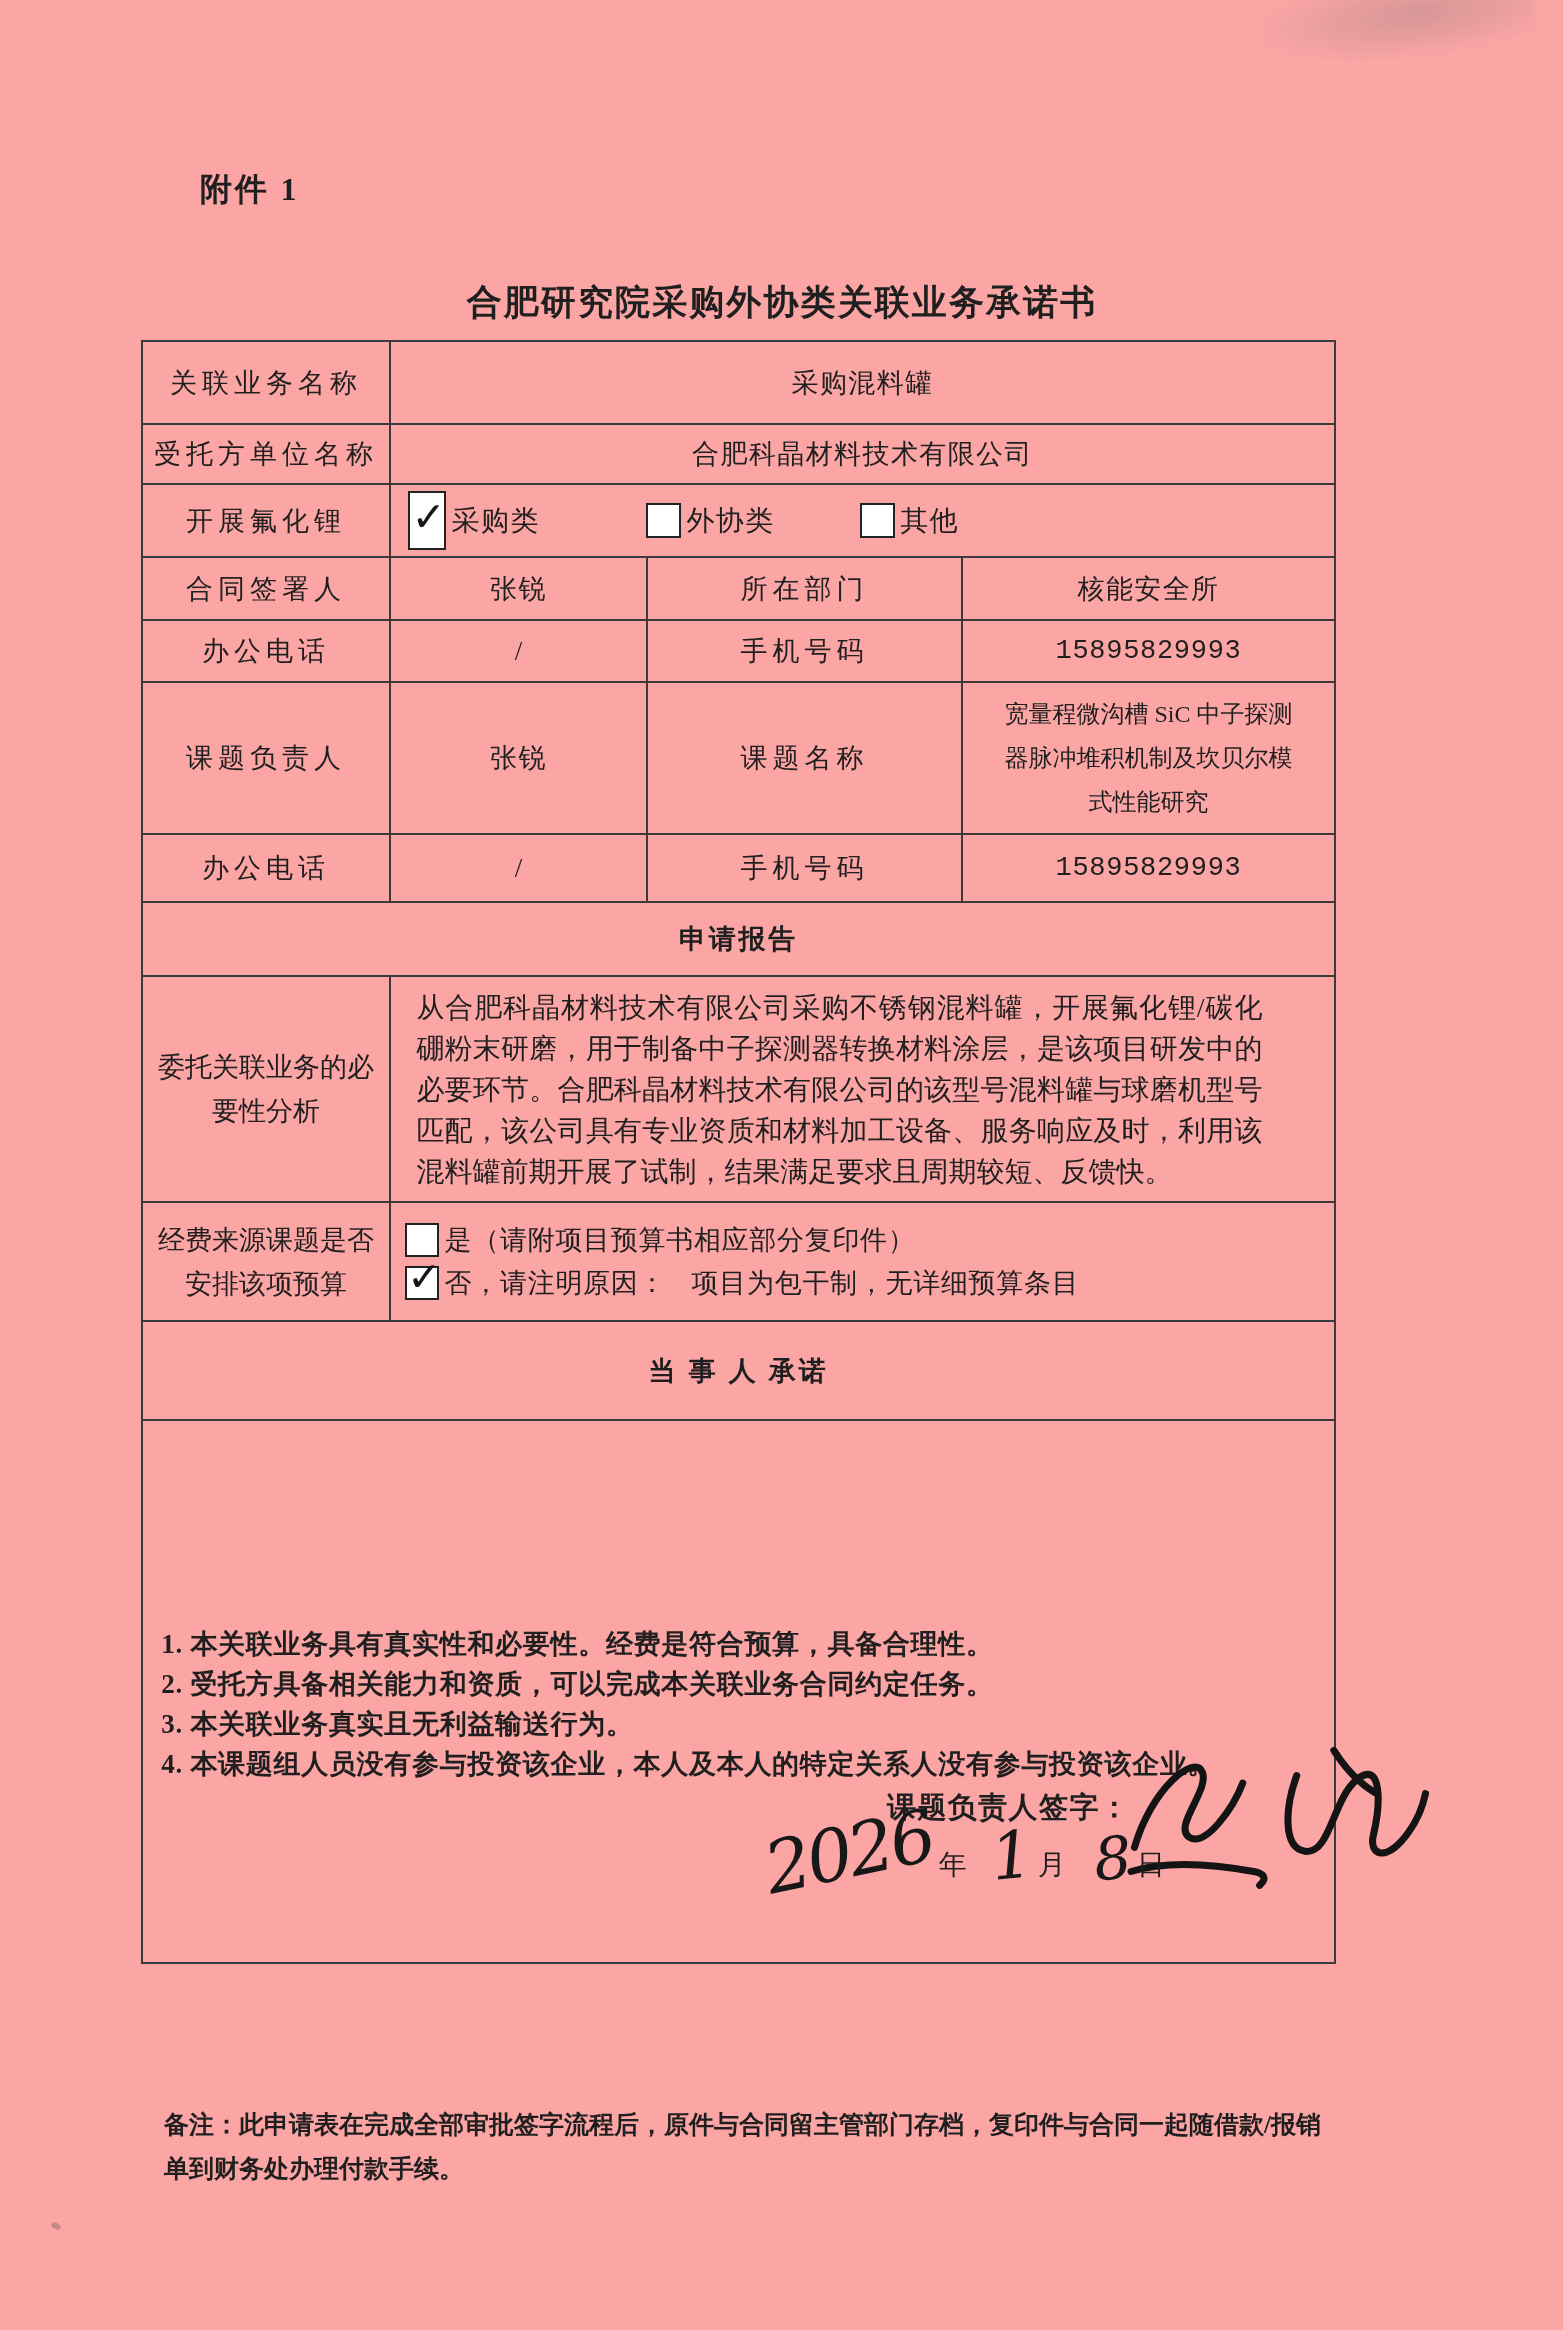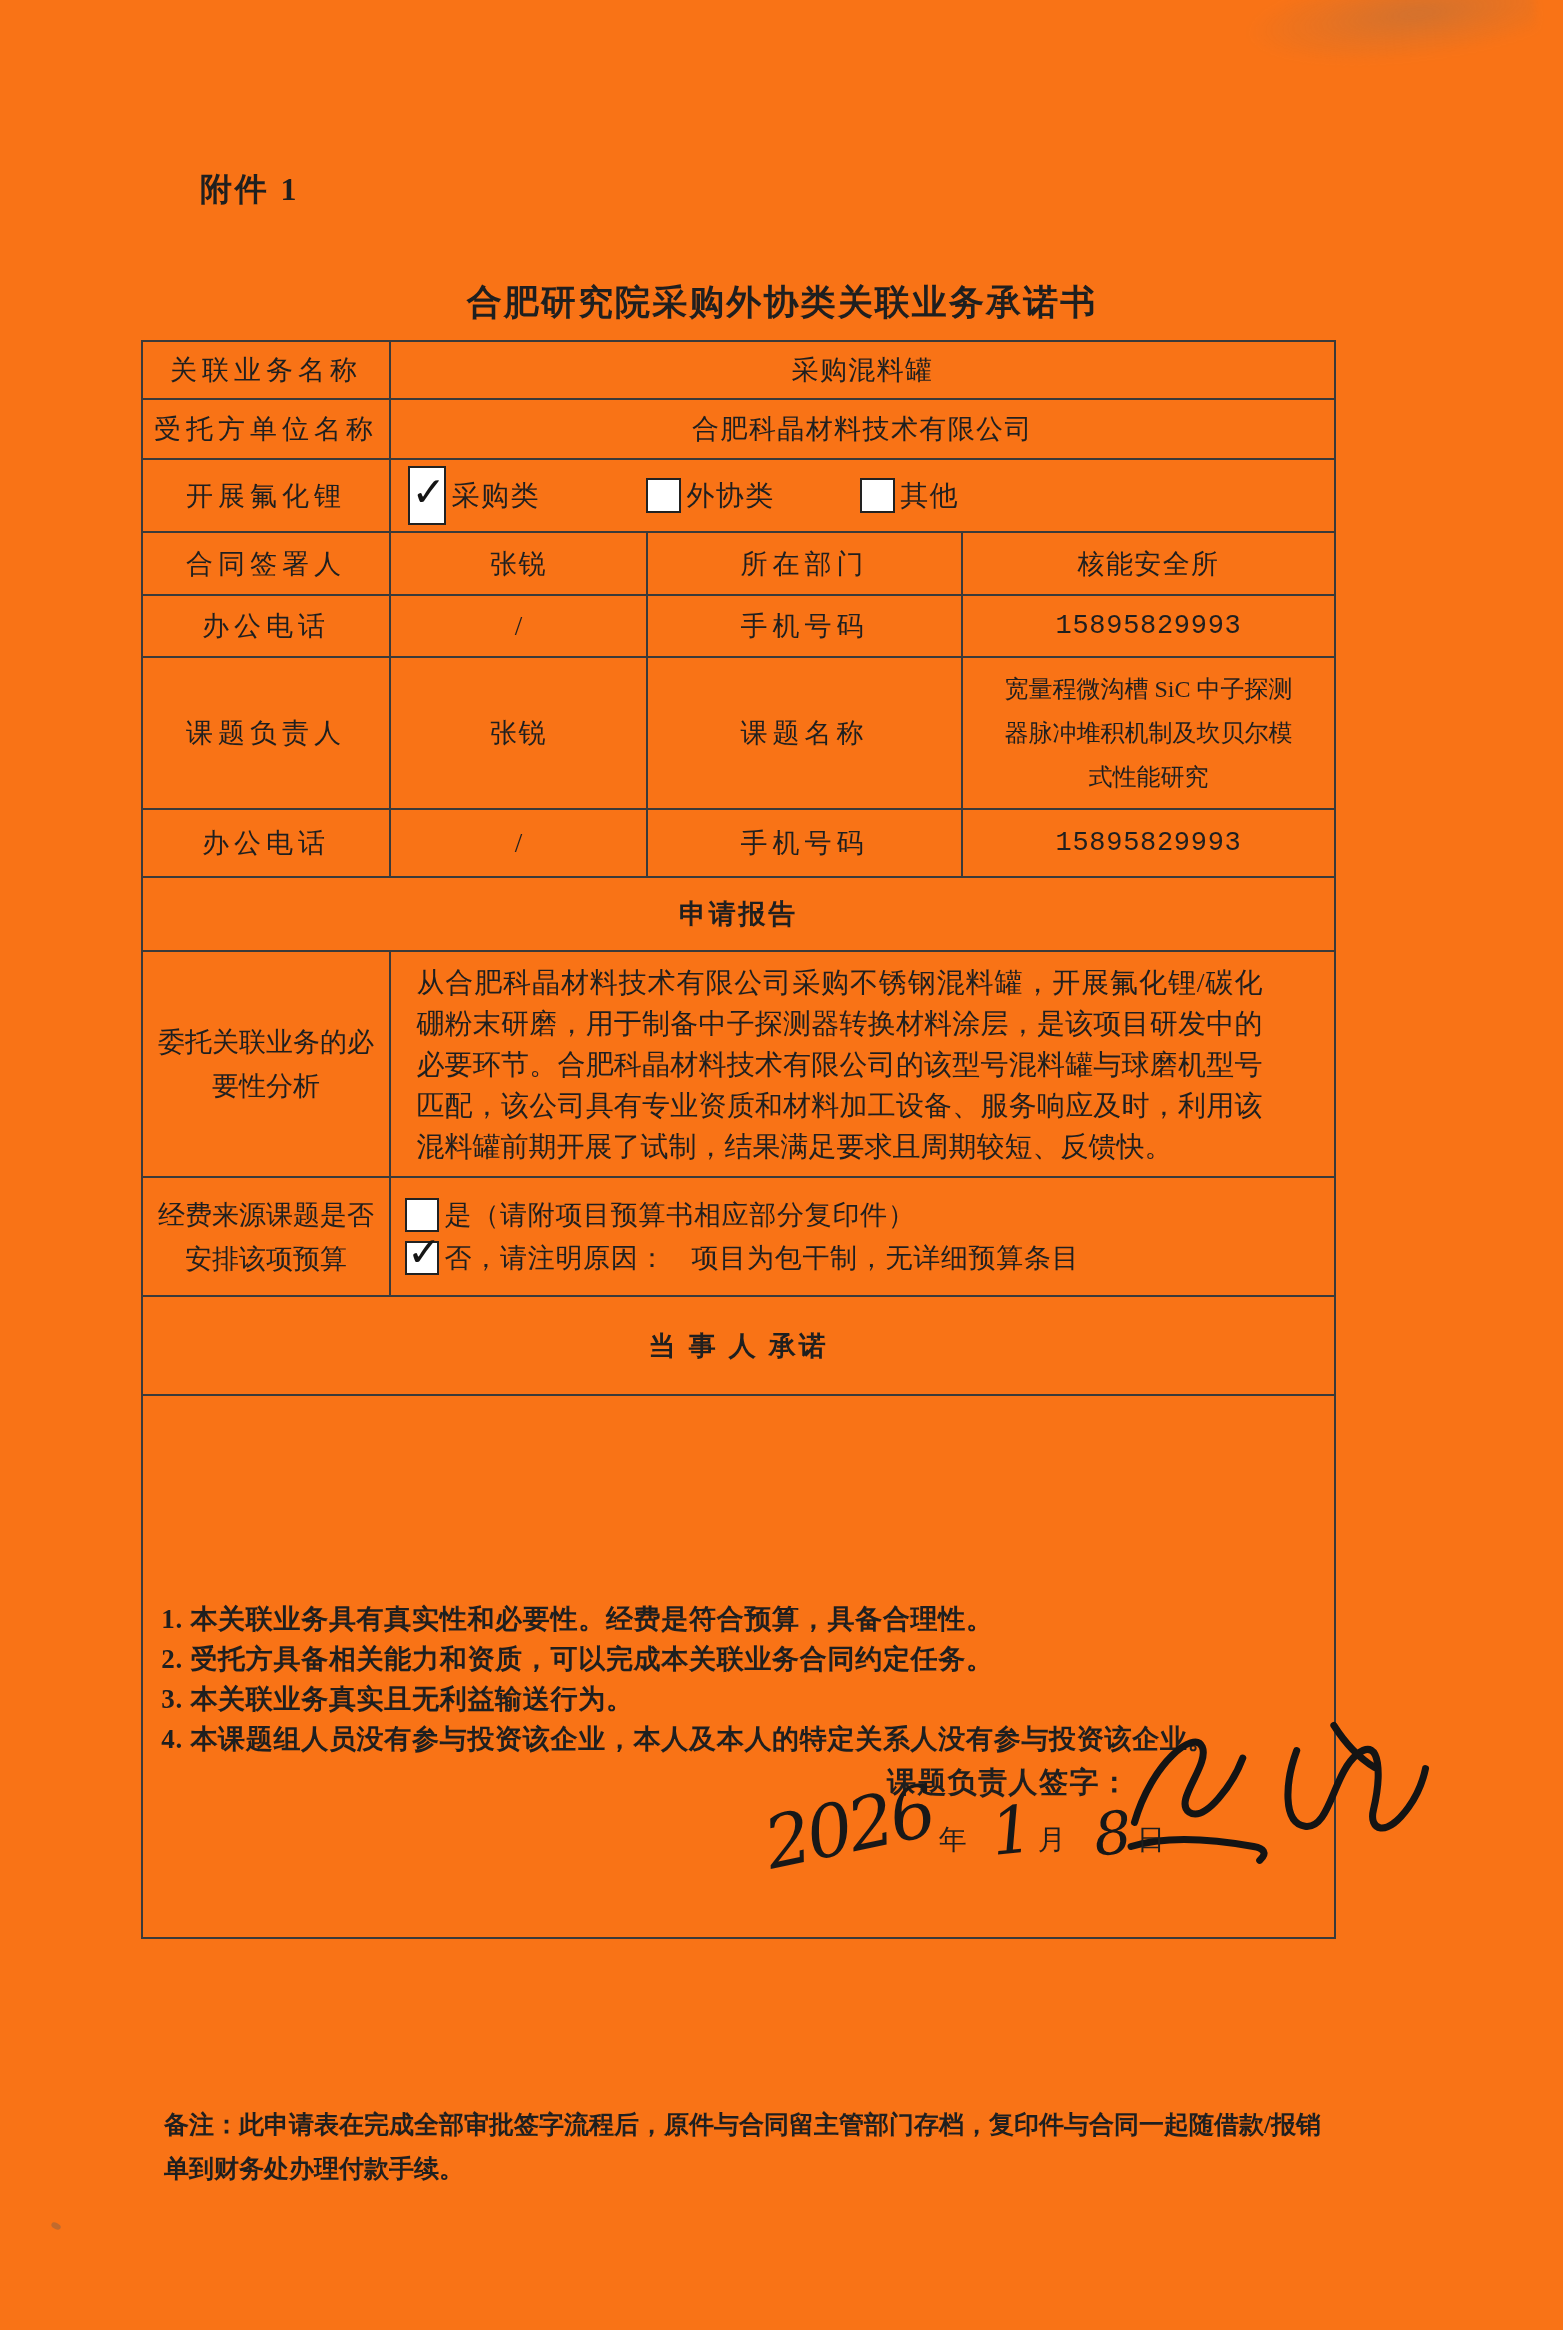--- a/index.html
+++ b/index.html
@@ -1,28 +1,28 @@
 <!DOCTYPE html>
 <html style="font-size:11.3px"><head>
 <meta charset="utf-8">
 <style>
   html,body{margin:0;padding:0;background:#ffffff;}
-  .page{position:relative;width:1564px;height:2330px;background:#f97316;color:#1f1f1f;
+  .page{position:relative;width:1564px;height:2330px;background:#fca5a5;color:#1f1f1f;
         font-family:"Liberation Serif","DejaVu Serif",serif;overflow:hidden;}
   .smudge{position:absolute;right:28px;top:-14px;width:296px;height:78px;
           background:radial-gradient(ellipse at 60% 40%, rgba(110,110,110,0.28), rgba(255,255,255,0) 68%);
           filter:blur(5px);transform:rotate(-7deg);}
   .speck{position:absolute;left:51px;top:2223px;width:10px;height:6.3px;border-radius:50%;
          background:rgba(90,90,90,0.35);transform:rotate(28deg);}
   .attachment{position:absolute;left:200px;top:168px;font-size:32px;font-weight:600;letter-spacing:2.8px;}
   .title{position:absolute;left:0;top:279px;width:100%;text-align:center;font-size:35px;font-weight:800;
          letter-spacing:2.1px;font-family:"Liberation Sans","DejaVu Sans",sans-serif;}
   table.form{position:absolute;left:141px;top:340px;width:1193px;border-collapse:collapse;table-layout:fixed;}
   table.form td{border:2.1px solid #3a3a3a;padding:0;vertical-align:middle;text-align:center;font-size:27px;}
-  .r1{height:58px}.r2{height:60px}.r3{height:73px}.r4{height:90px}.r5{height:63px}.r6{height:62px}
+  .r1{height:83px}.r2{height:60px}.r3{height:73px}.r4{height:90px}.r5{height:63px}.r6{height:62px}
   .r7{height:152px}.r8{height:68px}.r9{height:74px}.r10{height:226px}.r11{height:119px}.r12{height:99px}.r13{height:543px}
   .r10 td,.r13 td{border-top-width:2.8px;}
   .r12 td{border-top-width:5px;}
   .lbl{letter-spacing:5px;font-size:27px;}
   .lbl-narrow{width:226px;margin:0 auto;font-size:27px;line-height:44px;letter-spacing:0;}
   .val{font-size:28px;letter-spacing:1.4px;}
   .num{font-family:Liberation Mono, monospace;font-size:28px;font-weight:500;letter-spacing:0.7px;}
   .code{font-family:"DejaVu Sans","Liberation Sans",sans-serif;font-size:30px;font-weight:600;letter-spacing:0.7px;}
   .slash{font-size:32px;}
   .hdr{font-family:"Liberation Sans","DejaVu Sans",sans-serif;font-weight:800;font-size:32px;letter-spacing:2.8px;}

